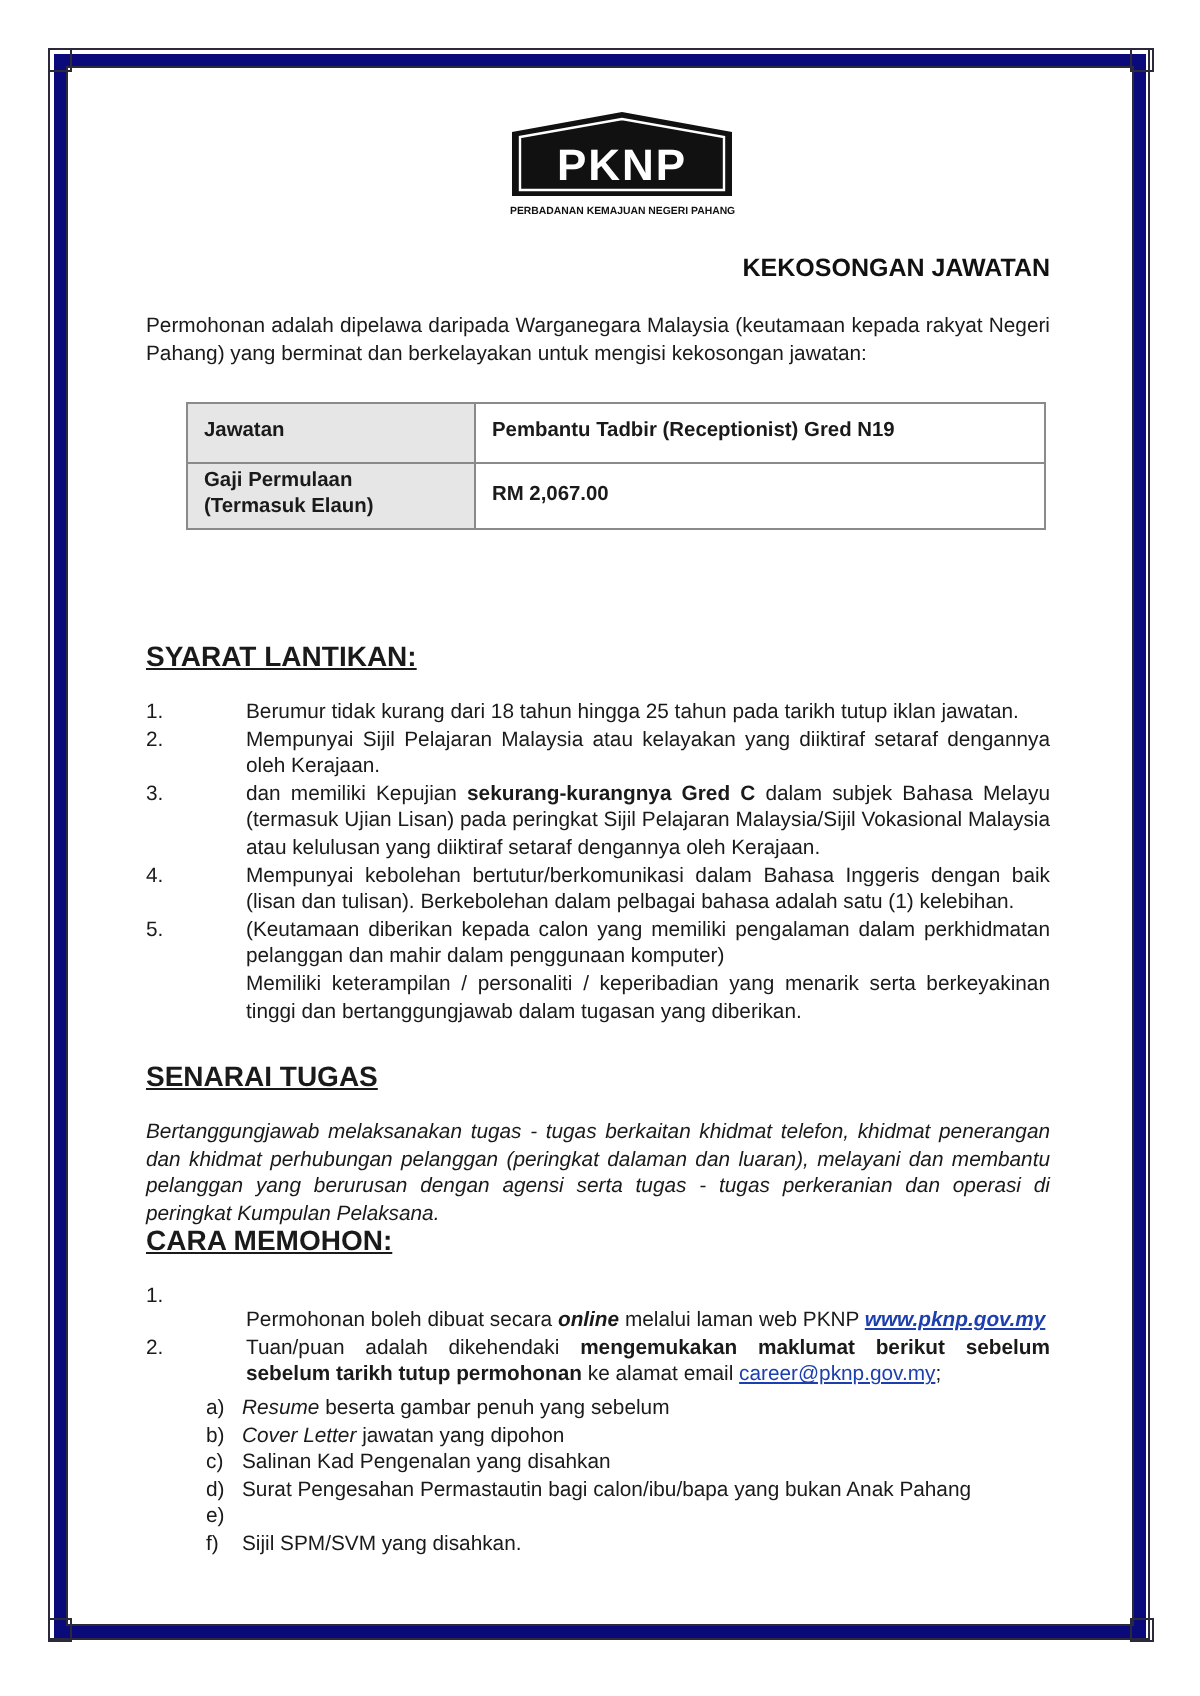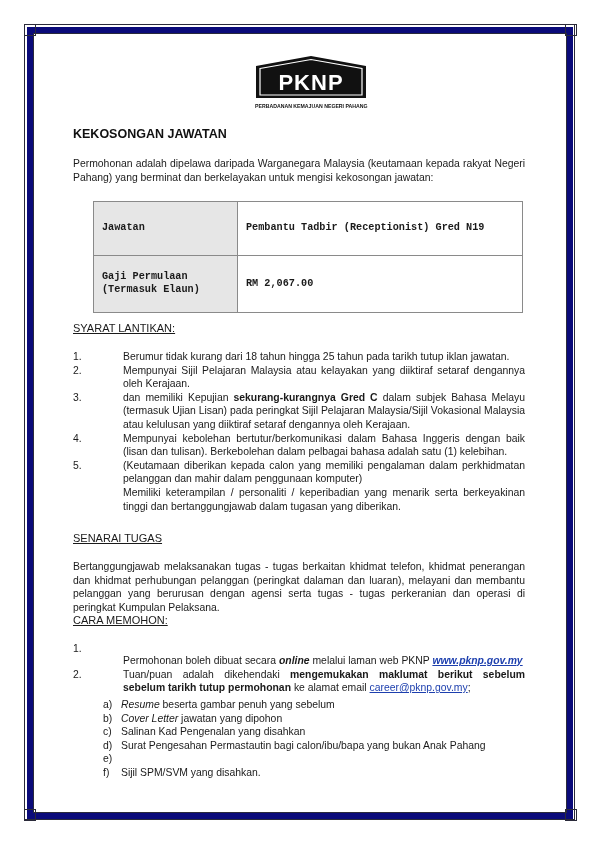--- a/index.html
+++ b/index.html
@@ -34,40 +34,40 @@
   }
   
   .logo {
     position: absolute; left: 182px; top: 55px; width: 112px; height: 55px;
   }
   .logo-caption {
     position: absolute; left: 0; top: 45px; width: 112px; text-align: center;
     font-size: 5.2px; font-weight: bold; letter-spacing: 0px; color: #111; white-space: nowrap;
   }
   .title {
-    position: absolute; left: 0; top: 128px; width: 452px; text-align: left;
+    position: absolute; left: 0; top: 128px; width: 452px; text-align: right;
     font-weight: bold; font-size: 12.5px; color: #111;
   }
   .intro {
     position: absolute; left: 0; top: 157px; width: 452px; text-align: justify;
   }
   
   .job-table {
     position: absolute; left: 20px; top: 201px; width: 430px;
     border-collapse: collapse; font-weight: bold; font-size: 10.2px;
   }
   .job-table td {
-    border: 1px solid #8a8a8a; padding: 12px 8px; vertical-align: middle; line-height: 12.6px; font-family: Liberation Mono, monospace;
+    border: 1px solid #8a8a8a; padding: 0 8px; vertical-align: middle; line-height: 12.6px;
   }
   .job-table td.lbl { background: #e6e6e6; width: 127px; }
   .job-table tr.r1 td, .job-table tr.r2 td { height: 29px; }
   .job-table tr.r3 td { height: 32px; }
 
   .heading {
-    position: absolute; left: 0; font-weight: normal; text-decoration: underline; font-size: 11px;
+    position: absolute; left: 0; font-weight: bold; text-decoration: underline; font-size: 14px;
   }
   .numlist { position: absolute; left: 0; width: 452px; }
   .numlist .item { display: flex; }
   .numlist .num { width: 50px; flex: none; }
   .numlist .txt { flex: 1; text-align: justify; }
   .para { position: absolute; left: 0; width: 452px; text-align: justify; }
   .alist { position: absolute; left: 30px; width: 420px; }
   .alist .item { display: flex; }
   .alist .num { width: 18px; flex: none; }
   a.link { color: #1d3fae; text-decoration: underline; }
@@ -138,21 +138,21 @@
     <div class="item">
       <span class="num">5.</span>
       <span class="txt">
         <span style="display:block;">(Keutamaan diberikan kepada calon yang memiliki pengalaman dalam perkhidmatan pelanggan dan mahir dalam penggunaan komputer)</span>
         <span style="display:block;">Memiliki keterampilan / personaliti / keperibadian yang menarik serta berkeyakinan tinggi dan bertanggungjawab dalam tugasan yang diberikan.</span>
       </span>
     </div>
   </div>
 
   <div class="heading" style="top:532px;">SENARAI TUGAS</div>
-  <div class="para" style="top:560px;">Bertanggungjawab melaksanakan tugas - tugas berkaitan khidmat telefon, khidmat penerangan dan khidmat perhubungan pelanggan (peringkat dalaman dan luaran), melayani dan membantu pelanggan yang berurusan dengan agensi serta tugas - tugas perkeranian dan operasi di peringkat Kumpulan Pelaksana.</div>
+  <div class="para" style="top:560px;font-style:italic;">Bertanggungjawab melaksanakan tugas - tugas berkaitan khidmat telefon, khidmat penerangan dan khidmat perhubungan pelanggan (peringkat dalaman dan luaran), melayani dan membantu pelanggan yang berurusan dengan agensi serta tugas - tugas perkeranian dan operasi di peringkat Kumpulan Pelaksana.</div>
 
   <div class="heading" style="top:614px;">CARA MEMOHON:</div>
   <div class="numlist" style="top:642px;">
     <div class="item">
       <span class="num">1.</span>
       <span class="txt" style="text-align:left;margin-top:12px;"><span>Permohonan boleh dibuat secara </span><b><i>online</i></b><span> melalui laman web PKNP </span><a class="link link-web">www.pknp.gov.my</a></span>
     </div>
     <div class="item">
       <span class="num">2.</span>
       <span class="txt"><span>Tuan/puan adalah dikehendaki </span><b>mengemukakan maklumat berikut sebelum sebelum tarikh tutup permohonan</b><span> ke alamat email </span><a class="link">career@pknp.gov.my</a><span>;</span></span>

